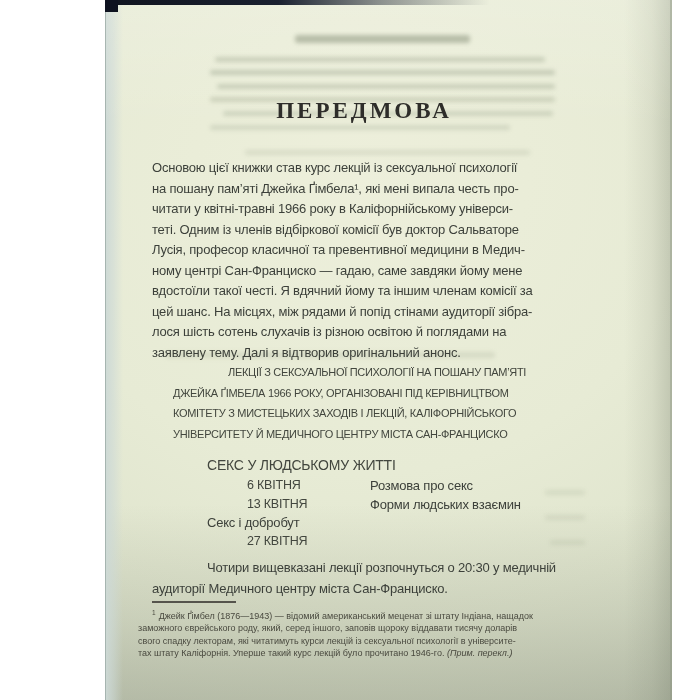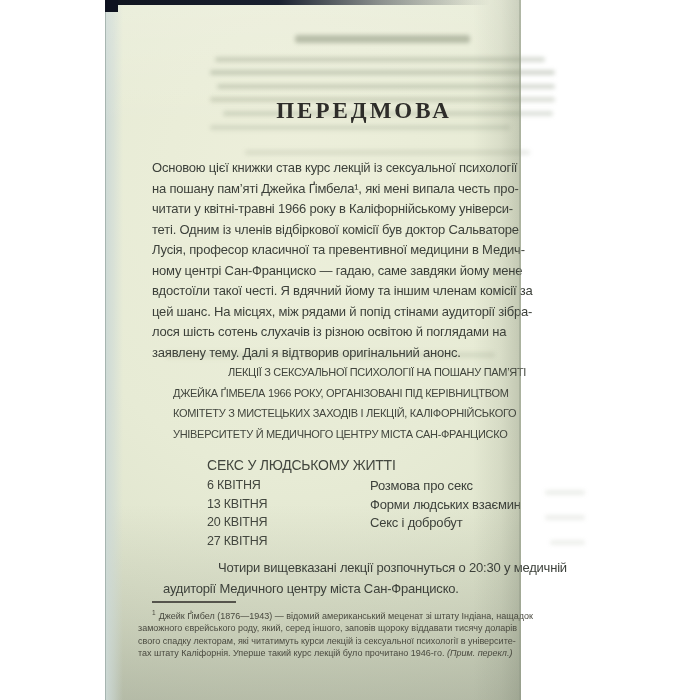--- a/index.html
+++ b/index.html
@@ -1,19 +1,19 @@
 <!DOCTYPE html>
 <html><head>
 <meta charset="utf-8">
 <style>
   html,body{margin:0;padding:0;background:#ffffff;}
   .viewport{position:relative;width:700px;height:700px;background:#ffffff;overflow:hidden;
             font-family:"Liberation Sans", sans-serif;}
   
-  .book-page{position:absolute;left:105px;top:0;width:416px;height:700px;
+  .book-page{position:absolute;left:105px;top:0;width:567px;height:700px;
     background:
       linear-gradient(180deg, rgba(255,255,255,0.16) 0%, rgba(255,255,255,0) 18%),
       linear-gradient(90deg, #cdd9d6 0px, rgba(205,217,214,0.55) 9px, rgba(205,217,214,0) 18px),
       linear-gradient(270deg, rgba(110,118,100,0.30) 0px, rgba(110,118,100,0.12) 20px, rgba(110,118,100,0) 48px),
       linear-gradient(180deg, rgba(0,0,0,0) 72%, rgba(100,108,92,0.16) 88%, rgba(96,104,88,0.30) 100%),
       radial-gradient(130% 95% at 45% 25%, #edefdb 0%, #e7ebd5 45%, #e0e5ce 68%, #d3d9c4 100%);
   }
   .book-page::before{content:"";position:absolute;left:0;top:0;bottom:0;width:1px;background:rgba(150,165,160,0.7);}
   .book-page::after{content:"";position:absolute;right:0;top:0;bottom:0;width:2px;background:rgba(145,152,135,0.45);}
   .top-shadow{position:absolute;left:0;top:0;height:5px;width:385px;
@@ -24,23 +24,23 @@
   .page-title{left:47px;top:98px;width:424px;text-align:center;
       font-family:"Liberation Serif", serif;font-weight:bold;font-size:23px;
       letter-spacing:3px;color:#2e2d2a;}
   .para{white-space:pre-line;font-size:13px;line-height:20.5px;letter-spacing:-0.2px;}
   .para1{left:47px;top:158px;width:426px;}
   .announcement{left:47px;top:362px;width:426px;white-space:pre-line;
       font-size:11px;line-height:20.5px;letter-spacing:-0.3px;text-indent:55px;color:#42463e;margin-left:21px;}
   .schedule-title{left:102px;top:457px;font-size:14px;letter-spacing:-0.2px;color:#42463e;}
   .schedule{left:102px;top:478px;width:340px;}
   .schedule-row{display:grid;grid-template-columns:163px auto;height:18.6px;align-items:start;}
-  .schedule-date{font-size:12.5px;letter-spacing:-0.2px;color:#42463e;}
+  .schedule-date{font-size:12.5px;letter-spacing:-0.2px;color:#42463e;margin-left:40px;}
   .schedule-topic{font-size:13px;letter-spacing:-0.2px;color:#3c403a;}
-  .closing{left:47px;top:558px;width:426px;text-indent:55px;margin-left:11px;}
+  .closing{left:47px;top:558px;width:426px;text-indent:55px;}
   .footnote-rule{position:absolute;left:47px;top:601px;width:84px;height:1.5px;background:#55544c;}
   .footnote{left:33px;top:607px;width:436px;white-space:pre-line;
       font-size:9px;line-height:12.3px;letter-spacing:0;color:#49493f;text-indent:14px;}
   .fn-marker{font-size:6.5px;vertical-align:4px;margin-right:3px;}
   .fn-note{font-style:italic;}
 </style>
 </head>
 <body>
 
 <div class="viewport">
@@ -85,21 +85,20 @@
     <div class="content-block schedule">
       <div class="schedule-row">
         <span class="schedule-date">6 КВІТНЯ</span>
         <span class="schedule-topic">Розмова про секс</span>
       </div>
       <div class="schedule-row">
         <span class="schedule-date">13 КВІТНЯ</span>
         <span class="schedule-topic">Форми людських взаємин</span>
       </div>
       <div class="schedule-row">
-        <span class="schedule-date">20 КВІТНЯ</span>
         <span class="schedule-topic">Секс і добробут</span>
       </div>
       <div class="schedule-row">
         <span class="schedule-date">27 КВІТНЯ</span>
       </div>
     </div>
 
     <div class="content-block para closing">Чотири вищевказані лекції розпочнуться о 20:30 у медичній
 аудиторії Медичного центру міста Сан-Франциско.</div>
 

